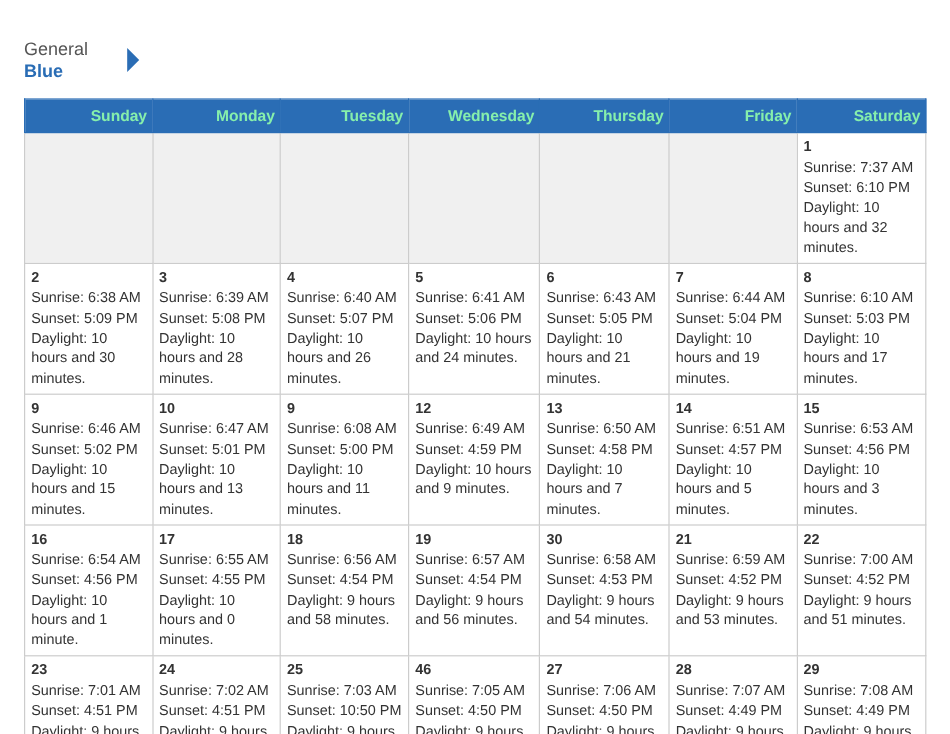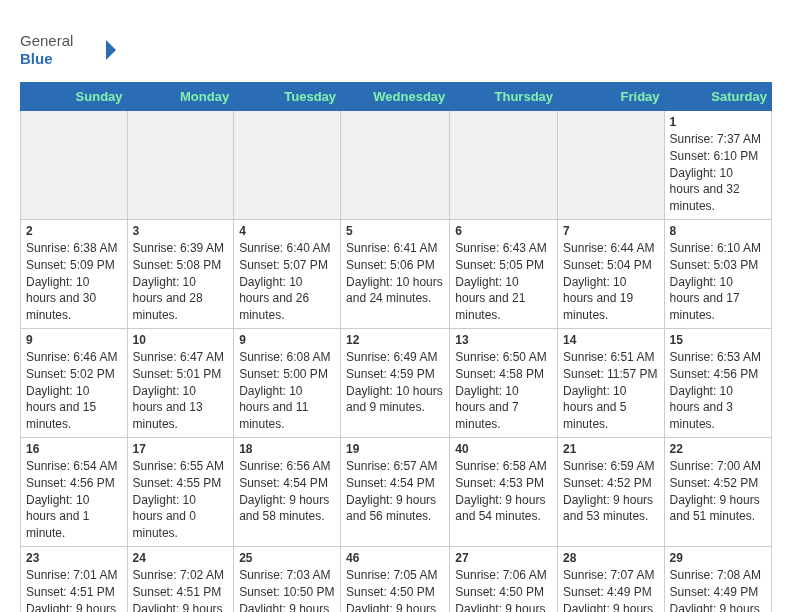--- a/index.html
+++ b/index.html
@@ -200,21 +200,21 @@
           </td>
           <td>
             <span class="day-number">13</span>
             <div class="day-info">Sunrise: 6:50 AM
 Sunset: 4:58 PM
 Daylight: 10 hours and 7 minutes.</div>
           </td>
           <td>
             <span class="day-number">14</span>
             <div class="day-info">Sunrise: 6:51 AM
-Sunset: 11:57 PM
+Sunset: 4:57 PM
 Daylight: 10 hours and 5 minutes.</div>
           </td>
           <td>
             <span class="day-number">15</span>
             <div class="day-info">Sunrise: 6:53 AM
 Sunset: 4:56 PM
 Daylight: 10 hours and 3 minutes.</div>
           </td>
         </tr>
         <tr class="week-row">
@@ -236,21 +236,21 @@
 Sunset: 4:54 PM
 Daylight: 9 hours and 58 minutes.</div>
           </td>
           <td>
             <span class="day-number">19</span>
             <div class="day-info">Sunrise: 6:57 AM
 Sunset: 4:54 PM
 Daylight: 9 hours and 56 minutes.</div>
           </td>
           <td>
-            <span class="day-number">40</span>
+            <span class="day-number">30</span>
             <div class="day-info">Sunrise: 6:58 AM
 Sunset: 4:53 PM
 Daylight: 9 hours and 54 minutes.</div>
           </td>
           <td>
             <span class="day-number">21</span>
             <div class="day-info">Sunrise: 6:59 AM
 Sunset: 4:52 PM
 Daylight: 9 hours and 53 minutes.</div>
           </td>

